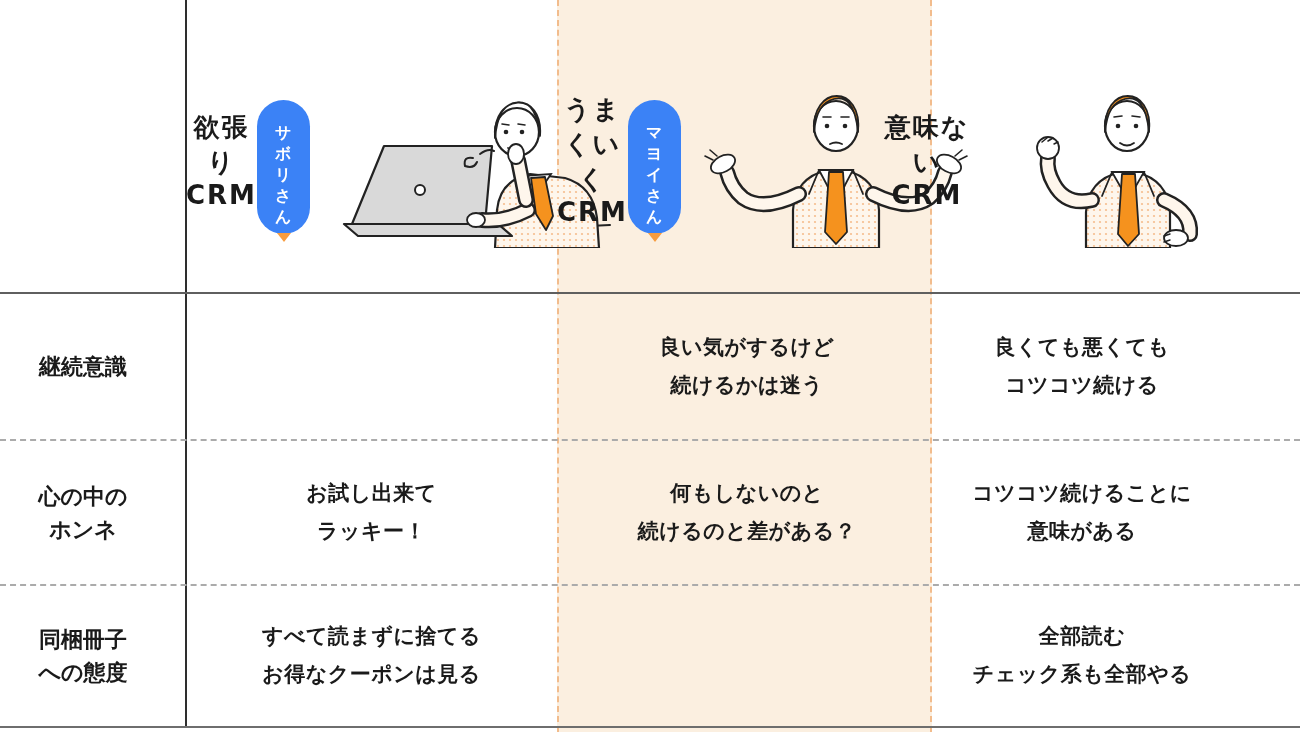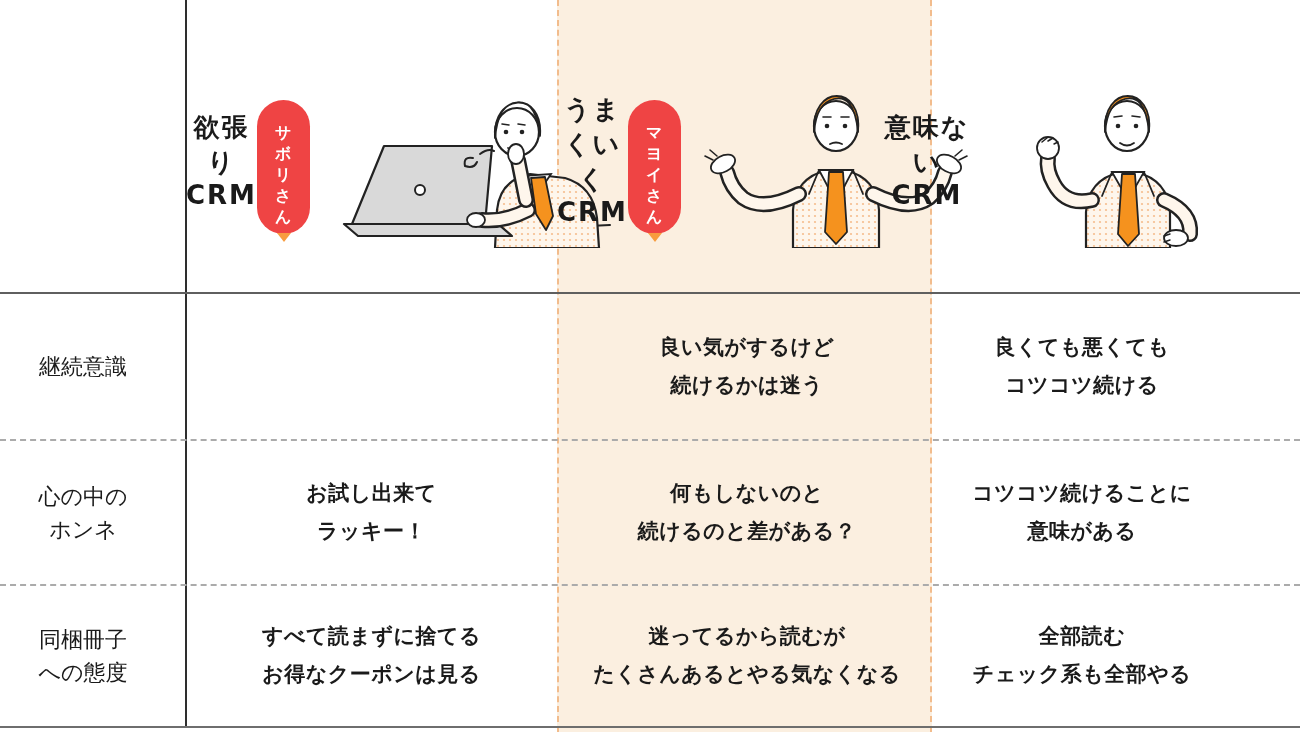--- a/index.html
+++ b/index.html
@@ -17,28 +17,28 @@
 
   
   .cell { position:absolute; display:flex; align-items:center; justify-content:center;
           text-align:center; z-index:2; color:#1A1A1A; }
   .colx1 { left:186px; width:371px; }
   .colx2 { left:557px; width:380px; }
   .colx3 { left:882px; width:400px; }
   .rowy1 { top:293px; height:147px; }
   .rowy2 { top:440px; height:145px; }
   .rowy3 { top:585px; height:142px; }
-  .rowhead { left:0; width:166px; font-size:22px; font-weight:normal; line-height:1.5; white-space:pre-line; }
+  .rowhead { left:0; width:166px; font-size:22px; font-weight:bold; line-height:1.5; white-space:pre-line; }
   .bodycell { font-size:21px; font-weight:bold; line-height:1.8; white-space:pre-line; letter-spacing:0.5px; }
 
   
   .colhead { top:0; height:293px; flex-direction:row; justify-content:flex-start; padding-top:26px; }
   .col-title { font-size:26px; font-weight:bold; letter-spacing:2px; }
   .badge-wrap { position:relative; margin-top:14px; }
-  .badge { display:inline-block; background:#ef4444; color:#ffffff; font-size:16px; font-weight:bold;
+  .badge { display:inline-block; background:#3b82f6; color:#ffffff; font-size:16px; font-weight:bold;
            padding:23px 18px 6px; border-radius:999px; letter-spacing:1px; }
   .badge-tail { position:absolute; left:50%; bottom:-8px; transform:translateX(-50%);
                 width:0; height:0; border-left:7px solid transparent; border-right:7px solid transparent;
                 border-top:9px solid #F89C3E; }
   .chara { margin-top:2px; }
 </style>
 </head>
 <body>
 
 <div class="board">
@@ -189,18 +189,16 @@
 
   <div class="cell bodycell rowy1 colx3">良くても悪くても
 コツコツ続ける</div>
   <div class="cell bodycell rowy2 colx2">何もしないのと
 続けるのと差がある？</div>
   <div class="cell bodycell rowy2 colx3">コツコツ続けることに
 意味がある</div>
 
   <div class="cell bodycell rowy3 colx1">すべて読まずに捨てる
 お得なクーポンは見る</div>
-  <div class="cell bodycell rowy3 colx2">迷ってるから読むが
-たくさんあるとやる気なくなる</div>
   <div class="cell bodycell rowy3 colx3">全部読む
 チェック系も全部やる</div>
 
 </div>
 
 </body></html>

